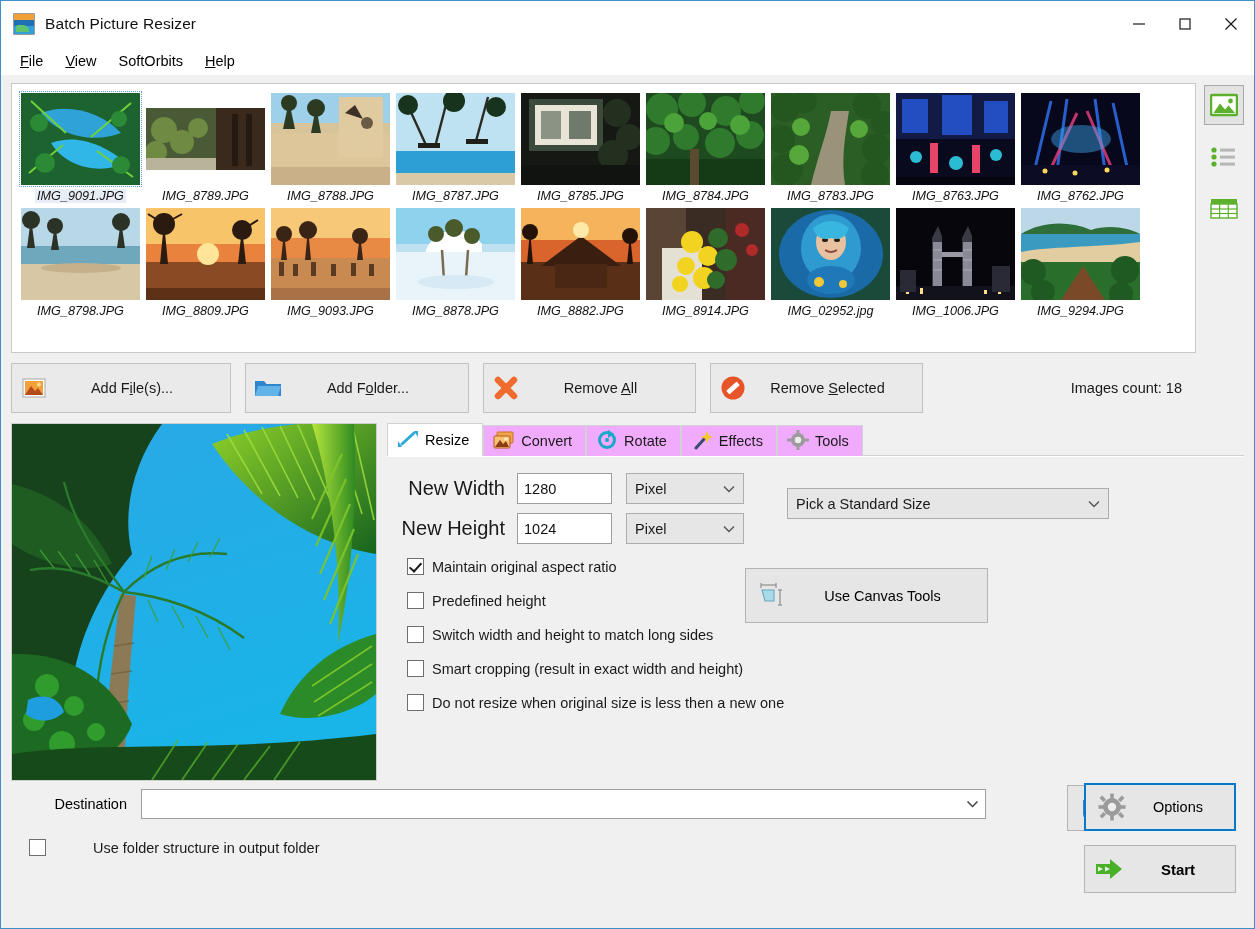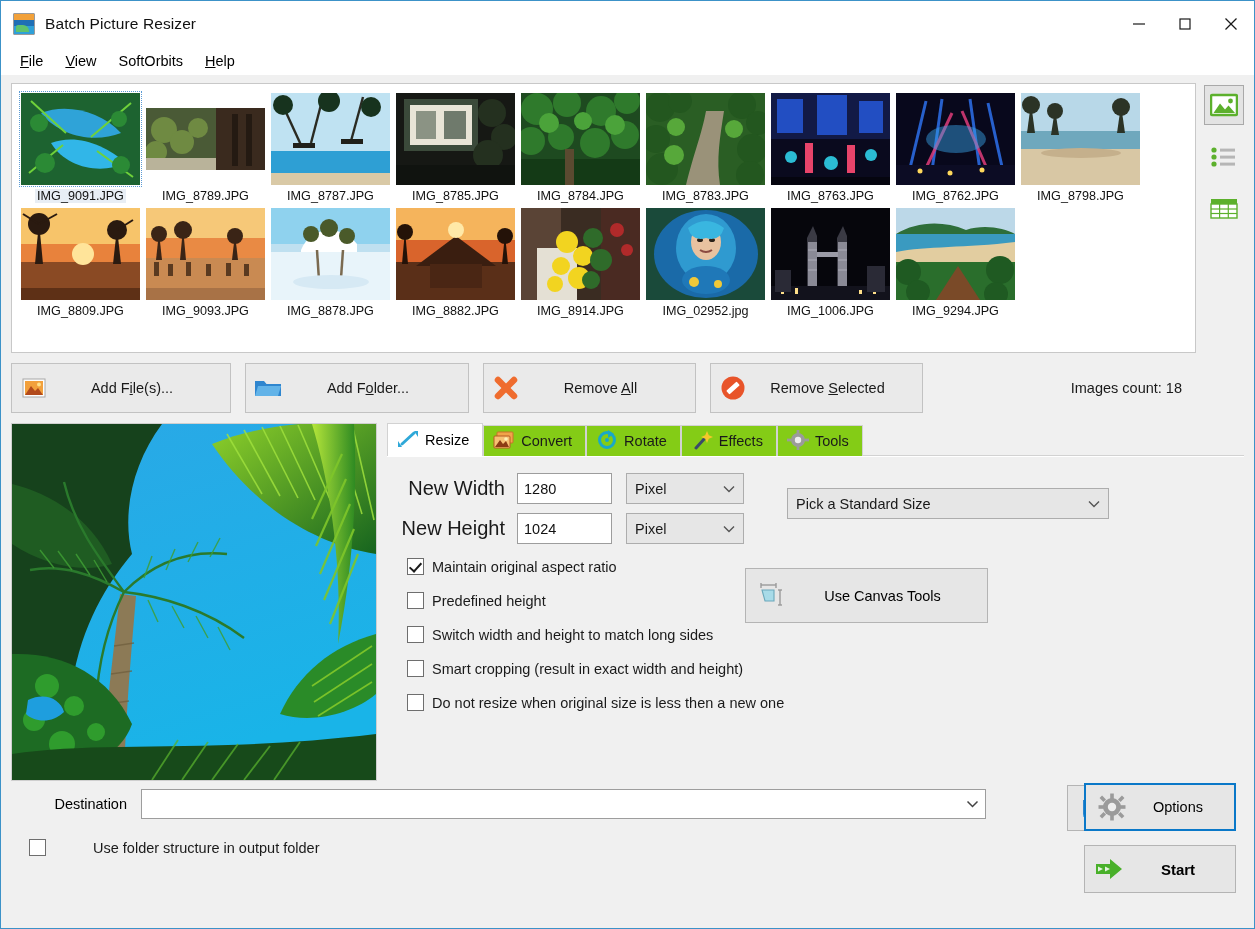--- a/index.html
+++ b/index.html
@@ -61,21 +61,21 @@
     display:flex;flex-direction:column;
   }
 
   
   .thumbrow{display:flex;align-items:flex-start;}
   .thumbpanel{
     flex:1 1 auto;background:#ffffff;border:1px solid #c8c8c8;
     height:270px;box-sizing:border-box;
     padding:6px 0 0 6px;overflow:hidden;
   }
-  .thumb-grid{display:flex;flex-wrap:wrap;}
+  .thumb-grid{display:flex;flex-wrap:wrap;font-style:italic;}
   .thumb-cell{
     width:125px;margin:0 0 2px 0;
     display:flex;flex-direction:column;align-items:center;
     padding-top:2px;
   }
   .thumb-box{
     width:121px;height:94px;display:flex;align-items:center;justify-content:center;
     box-sizing:border-box;
   }
   .thumb-cell.selected .thumb-box{outline:1px dotted #5b9bd5;outline-offset:0;}
@@ -127,21 +127,21 @@
   }
   .preview svg{display:block;}
 
   .panel{flex:1 1 auto;margin-left:10px;display:flex;flex-direction:column;}
 
   
   .tabs{display:flex;align-items:flex-end;height:33px;border-bottom:1px solid #ffffff;}
   .tab{
     height:31px;display:flex;align-items:center;gap:6px;
     padding:0 13px 0 9px;box-sizing:border-box;
-    background:#84cc16;border:1px solid #d2d2d2;border-bottom:none;
+    background:#f0abfc;border:1px solid #d2d2d2;border-bottom:none;
     font-size:14.5px;color:#1a1a1a;margin-right:0px;cursor:default;white-space:nowrap;
   }
   .tab.active{background:#ffffff;border-color:#d2d2d2;height:33px;color:#000;}
   .tabstrip-rest{flex:1 1 auto;border-bottom:1px solid #d2d2d2;height:0;}
   .tabpane{
     flex:1 1 auto;background:#f0f0f0;position:relative;padding-top:16px;
   }
 
   
   .formrow{display:flex;align-items:center;margin-bottom:9px;}
@@ -291,20 +291,40 @@
                     <circle cx="10" cy="44" r="11"></circle>
                     <circle cx="52" cy="20" r="10"></circle>
                   </g>
       <rect x="70" y="0" width="49" height="62" fill="#3a2a1e"></rect>
       <rect x="86" y="6" width="6" height="52" fill="#241a12"></rect>
       <rect x="100" y="6" width="6" height="52" fill="#241a12"></rect>
       <rect x="0" y="50" width="70" height="12" fill="#b9b39a"></rect>
                 </svg>
               </div>
               <div class="thumb-label">IMG_8789.JPG</div>
+            </div>
+            <div class="thumb-cell">
+              <div class="thumb-box">
+                <svg class="thumb-img" width="119" height="92" viewBox="0 0 119 92">
+                  <rect width="119" height="92" fill="#ddc79a"></rect>
+      <rect width="119" height="34" fill="#9fd0ea"></rect>
+      <rect y="30" width="119" height="10" fill="#d8c49a"></rect>
+      <g fill="#2c3a22">
+                    <path d="M12 36 L18 8 L24 36 Z"></path>
+                    <circle cx="18" cy="10" r="8"></circle>
+      <path d="M40 40 L45 14 L50 40 Z"></path>
+                    <circle cx="45" cy="15" r="9"></circle>
+                  </g>
+      <rect x="68" y="4" width="44" height="60" fill="#e0cba0"></rect>
+      <path d="M74 20 l10 -8 l8 14 z" fill="#3b3228"></path>
+      <circle cx="96" cy="30" r="6" fill="#6b5a44"></circle>
+      <rect x="0" y="74" width="119" height="18" fill="#c9b089"></rect>
+                </svg>
+              </div>
+              <div class="thumb-label">IMG_8788.JPG</div>
             </div>
             <div class="thumb-cell">
               <div class="thumb-box">
                 <svg class="thumb-img" width="119" height="92" viewBox="0 0 119 92">
                   <rect width="119" height="92" fill="#bfe2f2"></rect>
       <rect y="58" width="119" height="34" fill="#2e9fd4"></rect>
       <rect y="80" width="119" height="12" fill="#d9c9a6"></rect>
       <g stroke="#2a2a22" stroke-width="2.4">
                     <line x1="8" y1="4" x2="30" y2="52"></line>
                     <line x1="52" y1="4" x2="40" y2="50"></line>

